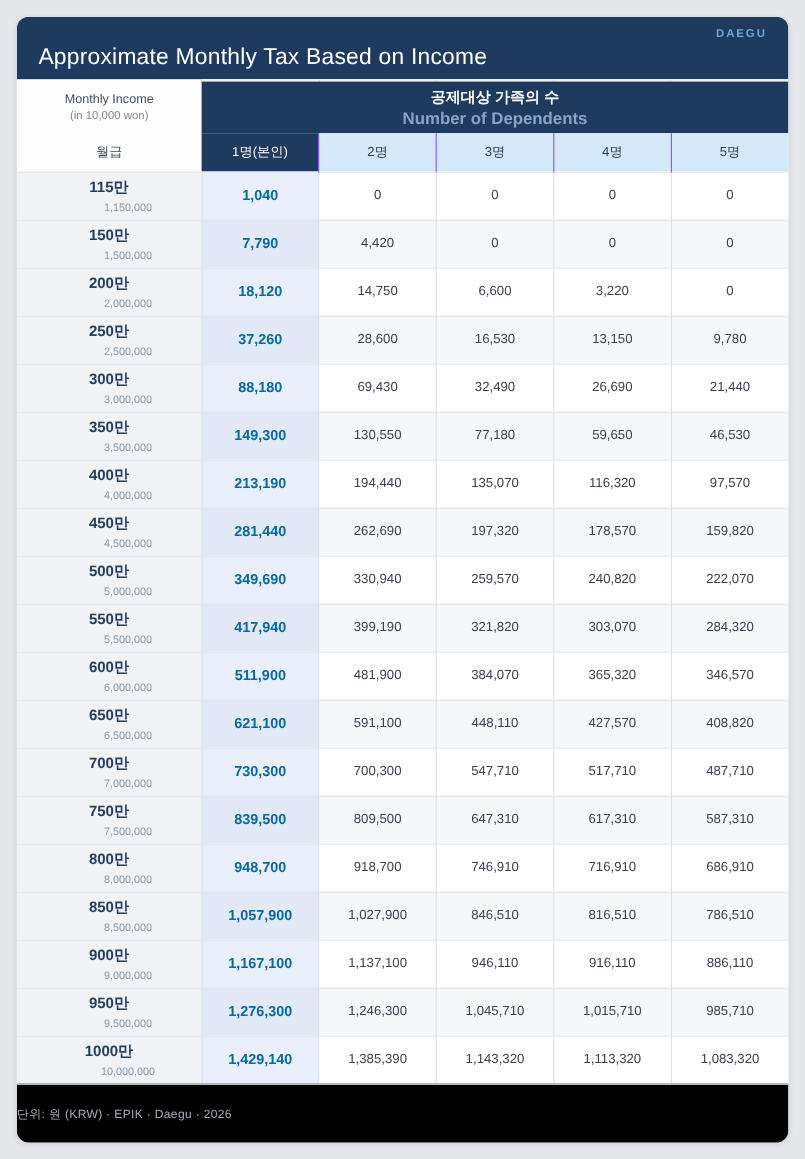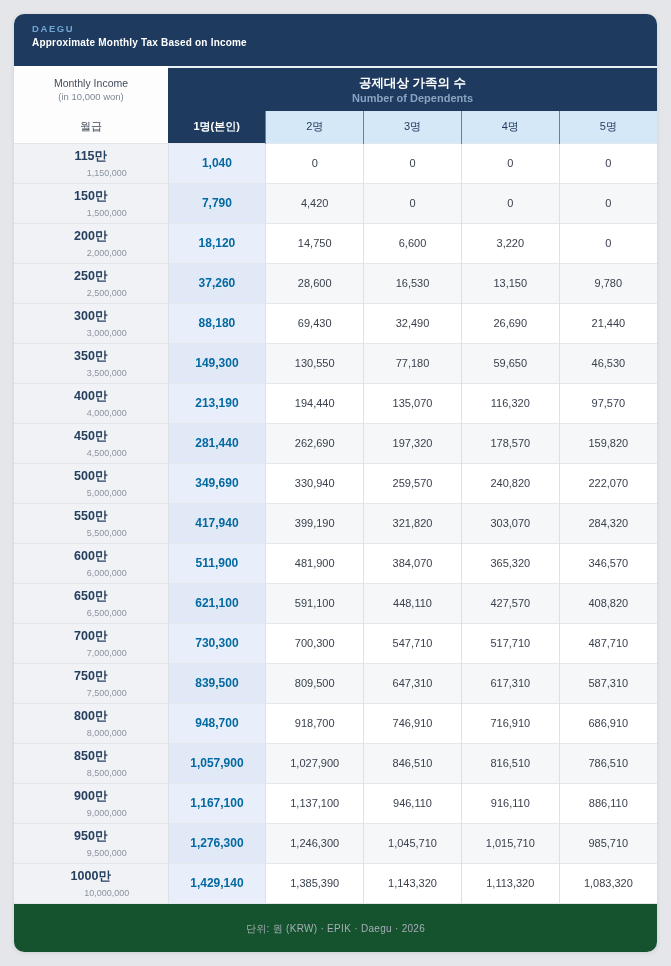--- a/index.html
+++ b/index.html
@@ -21,25 +21,26 @@
   .card-header {
     background: #1e3a5e;
     height: 52px;
     padding: 9px 18px 0 18px;
   }
   .eyebrow {
     font-size: 9.5px;
     font-weight: bold;
     letter-spacing: 1.6px;
     color: #6fa6d4;
+    text-align: right;
   }
   .title {
     margin-top: 3px;
-    font-size: 10px;
-    font-weight: bold;
+    font-size: 19px;
+    font-weight: normal;
     color: #ffffff;
     letter-spacing: 0.2px;
   }
   table {
     width: 643px;
     border-collapse: collapse;
     table-layout: fixed;
   }
   col.c-label { width: 154px; }
   col.c-val   { width: 97.8px; }
@@ -54,21 +55,21 @@
   }
   .mi-line1 { font-size: 10.5px; color: #454e5c; }
   .mi-line2 { font-size: 9.5px; color: #7d8694; margin-top: 2px; }
   th.dep-cell {
     background: #1e3a5e;
     text-align: center;
     vertical-align: middle;
     border-top: 2px solid #eef1f4;
   }
   .dep-ko { font-size: 12.5px; font-weight: bold; color: #ffffff; }
-  .dep-en { font-size: 11px; color: #8ba3c2; margin-top: 0; }
+  .dep-en { font-size: 14px; color: #8ba3c2; margin-top: 0; }
 
   
   tr.hrow2 { height: 32px; }
   th.salary-cell {
     background: #fdfdfe;
     font-weight: normal;
     font-size: 11px;
     color: #3f4a59;
     text-align: center;
     vertical-align: middle;
@@ -78,21 +79,21 @@
     font-size: 11px;
     font-weight: normal;
     color: #1e3a5e;
     text-align: center;
     vertical-align: middle;
     border-left: 1px solid #8b5cf6;
   }
   th.col-head.first {
     background: #1e3a5e;
     color: #ffffff;
-    font-weight: bold;
+    font-weight: normal;
     border-left: none;
     margin-left: 12px;
   }
 
   
   tbody tr { height: 40px; }
   tbody th.income {
     background: #f0f2f6;
     text-align: center;
     vertical-align: middle;
@@ -113,26 +114,26 @@
   tbody td.c1 {
     font-size: 12px;
     font-weight: bold;
     color: #0369a1;
     background: #e9effa;
   }
   tbody tr:nth-child(even) td { background: #f5f7f9; }
   tbody tr:nth-child(even) td.c1 { background: #e1e9f6; }
 
   .card-footer {
-    background: #14532d;
+    background: #000000;
     border-top: 1px solid #e3e6ea;
     height: 50px;
     display: flex;
     align-items: center;
-    justify-content: center;
+    justify-content: flex-start;
   }
   .footer-note {
     font-size: 10px;
     color: #a7aeb9;
     letter-spacing: 0.3px;
   }
 </style>
 </head>
 <body>
 

